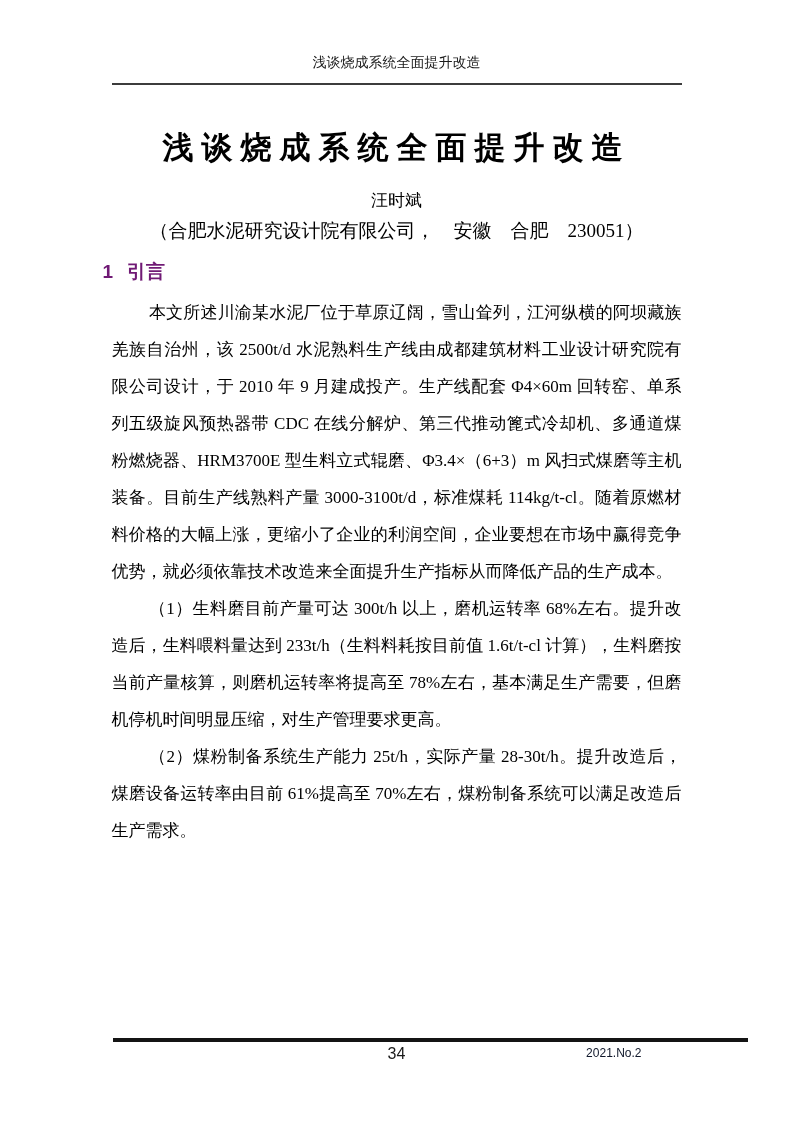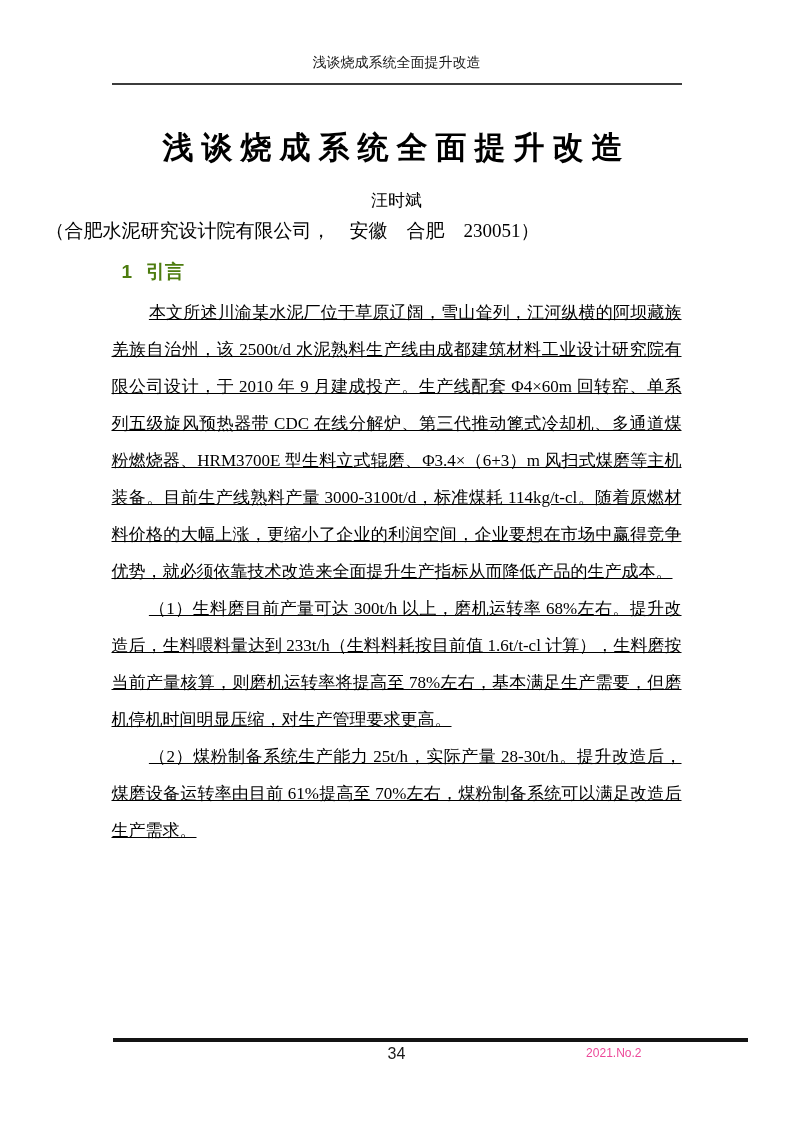--- a/index.html
+++ b/index.html
@@ -39,42 +39,42 @@
   }
   .author {
     margin-top: 22px;
     text-align: center;
     font-size: 17px;
     line-height: 20px;
     font-family: Liberation Serif, serif;
   }
   .affiliation {
     margin-top: 8px;
+    text-align: center;
     font-size: 19px;
     line-height: 23px;
   }
   .section-heading {
-    margin: 18px 66px 0 76px;
+    margin: 18px 66px 0 57px;
     font-family: "Liberation Sans", "DejaVu Sans", sans-serif;
     font-weight: bold;
     font-size: 19px;
     line-height: 23px;
-    color: #4d7c0f;
+    color: #701a75;
   }
   .section-heading .heading-text { margin-left: 14px; }
   .section-heading.second { margin-top: 8px; }
   .body-para {
     margin: 0 66px;
     font-size: 17px;
     line-height: 37px;
     text-align: justify;
     text-justify: inter-ideograph;
     text-indent: 2.2em;
     color: #000000;
-    text-decoration: underline;
   }
   .body-para.first { margin-top: 11px; }
   .footer-rule {
     position: absolute;
     left: 67px;
     width: 661px;
     top: 1038px;
     height: 4px;
     background: #141414;
   }
@@ -89,21 +89,21 @@
     line-height: 15px;
     color: #1a1a1a;
   }
   .footer-issue {
     position: absolute;
     top: 1046px;
     right: 106px;
     font-family: "Liberation Sans", "DejaVu Sans", sans-serif;
     font-size: 12px;
     line-height: 15px;
-    color: #ec4899;
+    color: #0f172a;
   }
 </style>
 </head>
 <body>
 
 <div class="page">
 
   <div class="running-head">浅谈烧成系统全面提升改造</div>
 
   <div class="head-rule"></div>

